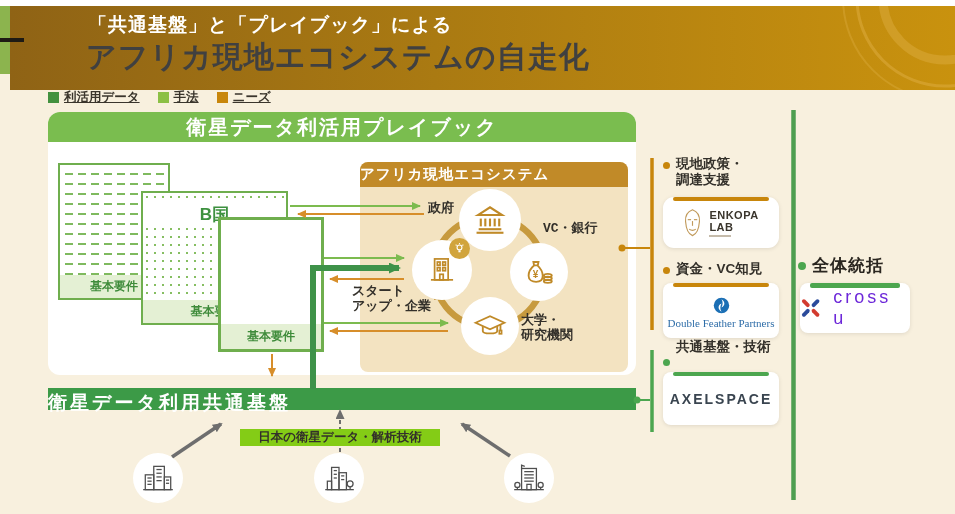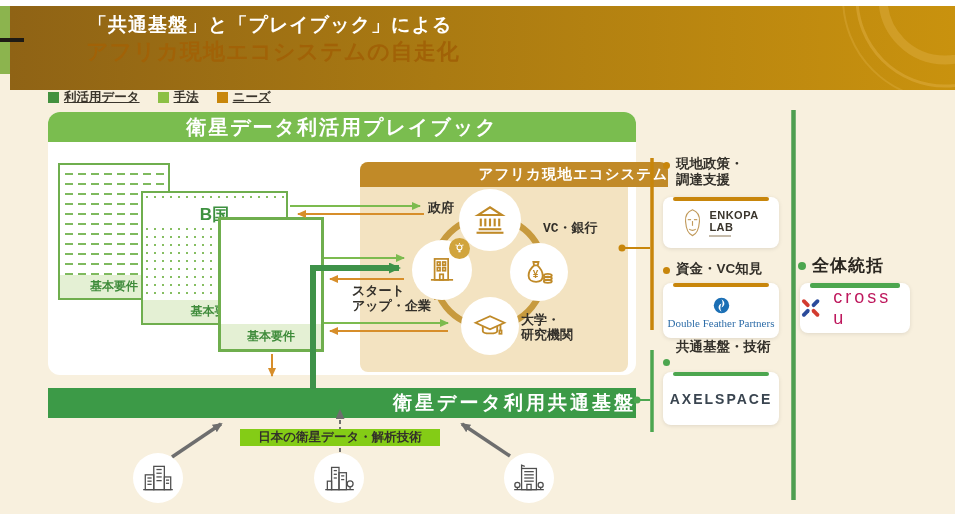--- a/index.html
+++ b/index.html
@@ -4,21 +4,21 @@
 <style>
   html,body{margin:0;padding:0;}
   body{width:955px;height:514px;position:relative;background:#F8F0DE;
        font-family:"Liberation Sans","DejaVu Sans",sans-serif;overflow:hidden;}
   .abs{position:absolute;}
   
   .top-strip{left:0;top:0;width:955px;height:6px;background:#ffffff;}
   .header{left:10px;top:6px;width:945px;height:84px;
           background:linear-gradient(90deg,#8F6315 0%,#AA7A12 45%,#C9920E 100%);}
   .header-sub{left:88px;top:12px;color:#fff;font-size:19px;font-weight:bold;letter-spacing:1px;}
-  .header-title{left:86px;top:37px;color:#a16207;font-size:22px;font-weight:bold;letter-spacing:1px;}
+  .header-title{left:86px;top:37px;color:#404040;font-size:30px;font-weight:bold;letter-spacing:1px;}
   .green-strip{left:0;top:6px;width:10px;height:68px;background:#8CB44E;}
   .dark-dash{left:0;top:38px;width:24px;height:4px;background:#1E1A14;}
   .header-arcs{right:0;top:0;}
   
   .legend{left:48px;top:89px;display:flex;gap:18px;align-items:center;}
   .legend-item{display:flex;gap:5px;align-items:center;font-size:12.5px;font-weight:bold;color:#3A352C;text-decoration:underline;}
   .legend-sq{width:11px;height:11px;display:inline-block;}
   
   .panel{left:48px;top:112px;width:588px;height:263px;background:#fff;border-radius:12px;}
   .panel-head{left:48px;top:112px;width:588px;height:30px;background:#7ABD4F;border-radius:12px 12px 0 0;
@@ -36,51 +36,51 @@
   .cB .country-name{top:10px;background:#fff;}
   .cC .country-name{top:10px;}
   .req-band{position:absolute;left:0;bottom:0;width:100%;background:#E4F0D4;text-align:center;
             color:#3E8B3A;font-size:12px;font-weight:bold;}
   .cA .req-band{height:23px;line-height:23px;}
   .cB .req-band{height:23px;line-height:23px;}
   .cC .req-band{height:25px;line-height:25px;}
   
   .eco{left:360px;top:162px;width:268px;height:210px;border-radius:8px;background:#F3E3C1;z-index:3;}
   .eco-head{left:360px;top:162px;width:268px;height:25px;background:#C18A28;border-radius:8px 8px 0 0;
-            color:#fff;font-size:14.5px;font-weight:bold;letter-spacing:1px;text-align:right;line-height:25px;z-index:4;padding-left:40px;}
+            color:#fff;font-size:14.5px;font-weight:bold;letter-spacing:1px;text-align:left;line-height:25px;z-index:4;}
   .node{border-radius:50%;background:#fff;display:flex;align-items:center;justify-content:center;z-index:6;}
   .n-gov{left:459px;top:189px;width:62px;height:62px;}
   .n-vc{left:510px;top:243px;width:58px;height:58px;}
   .n-uni{left:461px;top:297px;width:58px;height:58px;}
   .n-st{left:412px;top:240px;width:60px;height:60px;}
   .badge{left:449px;top:238px;width:21px;height:21px;border-radius:50%;background:#D1A43C;z-index:7;
          display:flex;align-items:center;justify-content:center;}
   .eco-label{z-index:7;color:#33302A;font-size:13px;font-weight:bold;line-height:15px;}
   .l-gov{left:428px;top:200px;}
   .l-vc{left:543px;top:221px;font-family:Liberation Mono, monospace;}
   .l-uni{left:521px;top:312px;}
   .l-st{left:352px;top:284px;width:82px;text-align:left;line-height:14.5px;}
   
-  .bar{left:48px;top:388px;width:588px;height:30px;background:#3C9A47;color:#fff;font-size:19px;
-       font-weight:bold;letter-spacing:3px;text-align:right;line-height:30px;z-index:4;}
+  .bar{left:48px;top:388px;width:588px;height:22px;background:#3C9A47;color:#fff;font-size:19px;
+       font-weight:bold;letter-spacing:3px;text-align:left;line-height:30px;z-index:4;}
   .japan-label{left:240px;top:429px;width:200px;text-align:center;font-size:12.5px;font-weight:bold;
                color:#33302A;background:#84cc16;z-index:7;}
   .b-circle{width:50px;height:50px;border-radius:50%;background:#fff;display:flex;align-items:center;
             justify-content:center;z-index:6;}
   
   .bullet{width:7px;height:7px;border-radius:50%;z-index:6;}
   .cat-label{z-index:6;color:#33302A;font-size:13.5px;font-weight:bold;line-height:16px;}
   .card{background:#fff;border-radius:8px;box-shadow:0 1px 4px rgba(0,0,0,.10);z-index:6;
         display:flex;align-items:center;justify-content:center;}
   .card-accent{position:absolute;top:0;left:9%;width:82%;height:4px;border-radius:2px;}
   .enkopa-txt{font-size:11px;font-weight:800;color:#3A352C;letter-spacing:.5px;line-height:12px;}
   .enkopa-sub{width:22px;height:2px;background:#C5BBAA;margin-top:2px;}
   .dfp-txt{font-family:"Liberation Serif","DejaVu Serif",serif;font-size:11px;color:#2E6DA8;margin-top:3px;}
   .axel-txt{font-size:14px;font-weight:700;color:#3A4550;letter-spacing:2px;}
-  .crossu-txt{font-size:18px;color:#be185d;letter-spacing:3px;margin-left:12px;}
+  .crossu-txt{font-size:18px;color:#6d28d9;letter-spacing:3px;margin-left:12px;}
   .super-label{left:812px;top:254px;font-size:17px;font-weight:800;color:#2A2620;z-index:6;letter-spacing:1px;}
   .overlay{left:0;top:0;z-index:5;pointer-events:none;}
 </style>
 </head>
 <body>
 
 <div class="abs top-strip"></div>
 
 <div class="abs header">
   <svg class="abs header-arcs" width="210" height="84" viewBox="0 0 210 84">
@@ -286,21 +286,21 @@
       <line x1="28" y1="25.9" x2="28" y2="28"></line>
     <line x1="3" y1="28" x2="31" y2="28"></line>
   </svg>
 </div>
 
 <div class="abs bullet" style="left:663px;top:162px;background:#C8860B;"></div>
 <div class="abs cat-label" style="left:676px;top:156px;">
   <div>現地政策・</div>
   <div>調達支援</div>
 </div>
-<div class="abs card" style="left:663px;top:197px;width:116px;height:51px;">
+<div class="abs card" style="left:663px;top:197px;width:116px;height:51px;border-radius:11px;">
   <div class="card-accent" style="background:#C8860B;"></div>
   <svg width="19" height="29" viewBox="0 0 20 30" fill="none" stroke="#C19A5B" stroke-width="1.2">
     <path d="M10,1.5 C4.5,3.5 2.2,8 2.7,14 C3.3,22 6.3,27.5 10,28.8 C13.7,27.5 16.7,22 17.3,14 C17.8,8 15.5,3.5 10,1.5 Z"></path>
     <line x1="5" y1="12" x2="8.5" y2="12"></line>
       <line x1="11.5" y1="12" x2="15" y2="12"></line>
     <line x1="10" y1="13.5" x2="10" y2="18.5"></line>
       <path d="M6.5,22 C8.5,23.5 11.5,23.5 13.5,22"></path>
   </svg>
   <div style="margin-left:7px;">
     <div class="enkopa-txt">ENKOPA</div>

